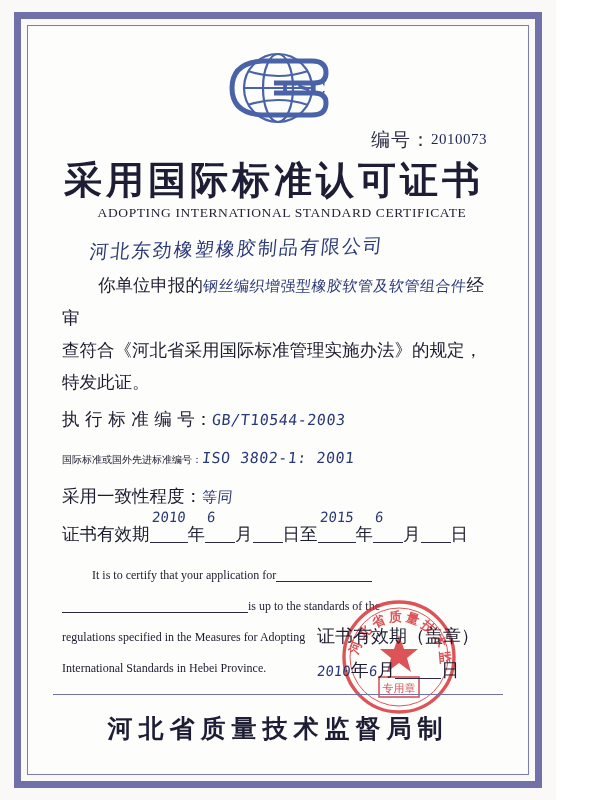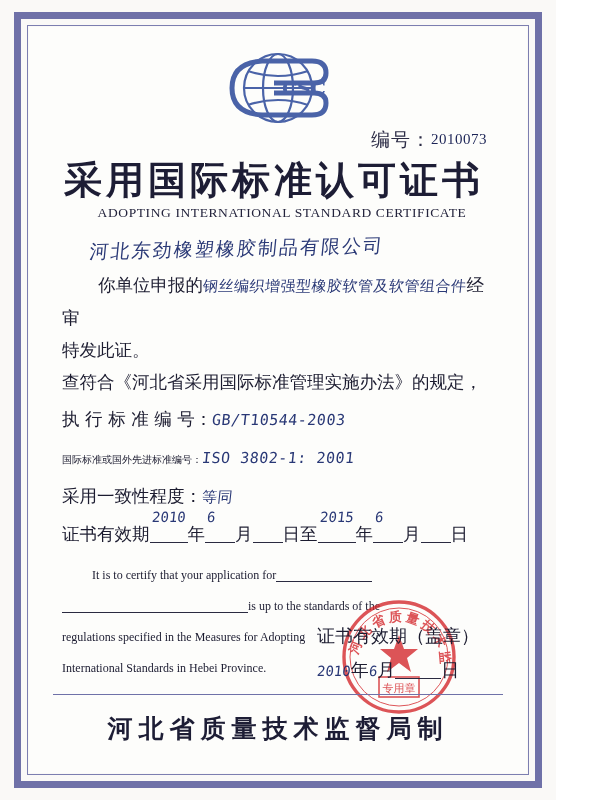--- a/index.html
+++ b/index.html
@@ -305,22 +305,22 @@
 
     <div class="body">
 
       <div class="line company-line">
         <span class="hand-company">河北东劲橡塑橡胶制品有限公司</span>
       </div>
 
       <div class="para">
         <span class="indent"></span><span>你单位申报的</span><span class="hand-inline">钢丝编织增强型橡胶软管及软管组合件</span><span>经审</span>
       </div>
+      <div class="para">查符合《河北省采用国际标准管理实施办法》的规定，</div>
       <div class="para">特发此证。</div>
-      <div class="para">查符合《河北省采用国际标准管理实施办法》的规定，</div>
 
       <div class="field">
         <span>执 行 标 准 编 号：</span><span class="hand-val">GB/T10544-2003</span>
       </div>
 
       <div class="field">
         <span class="lbl-small">国际标准或国外先进标准编号：</span><span class="hand-val">ISO 3802-1: 2001</span>
       </div>
 
       <div class="field">

